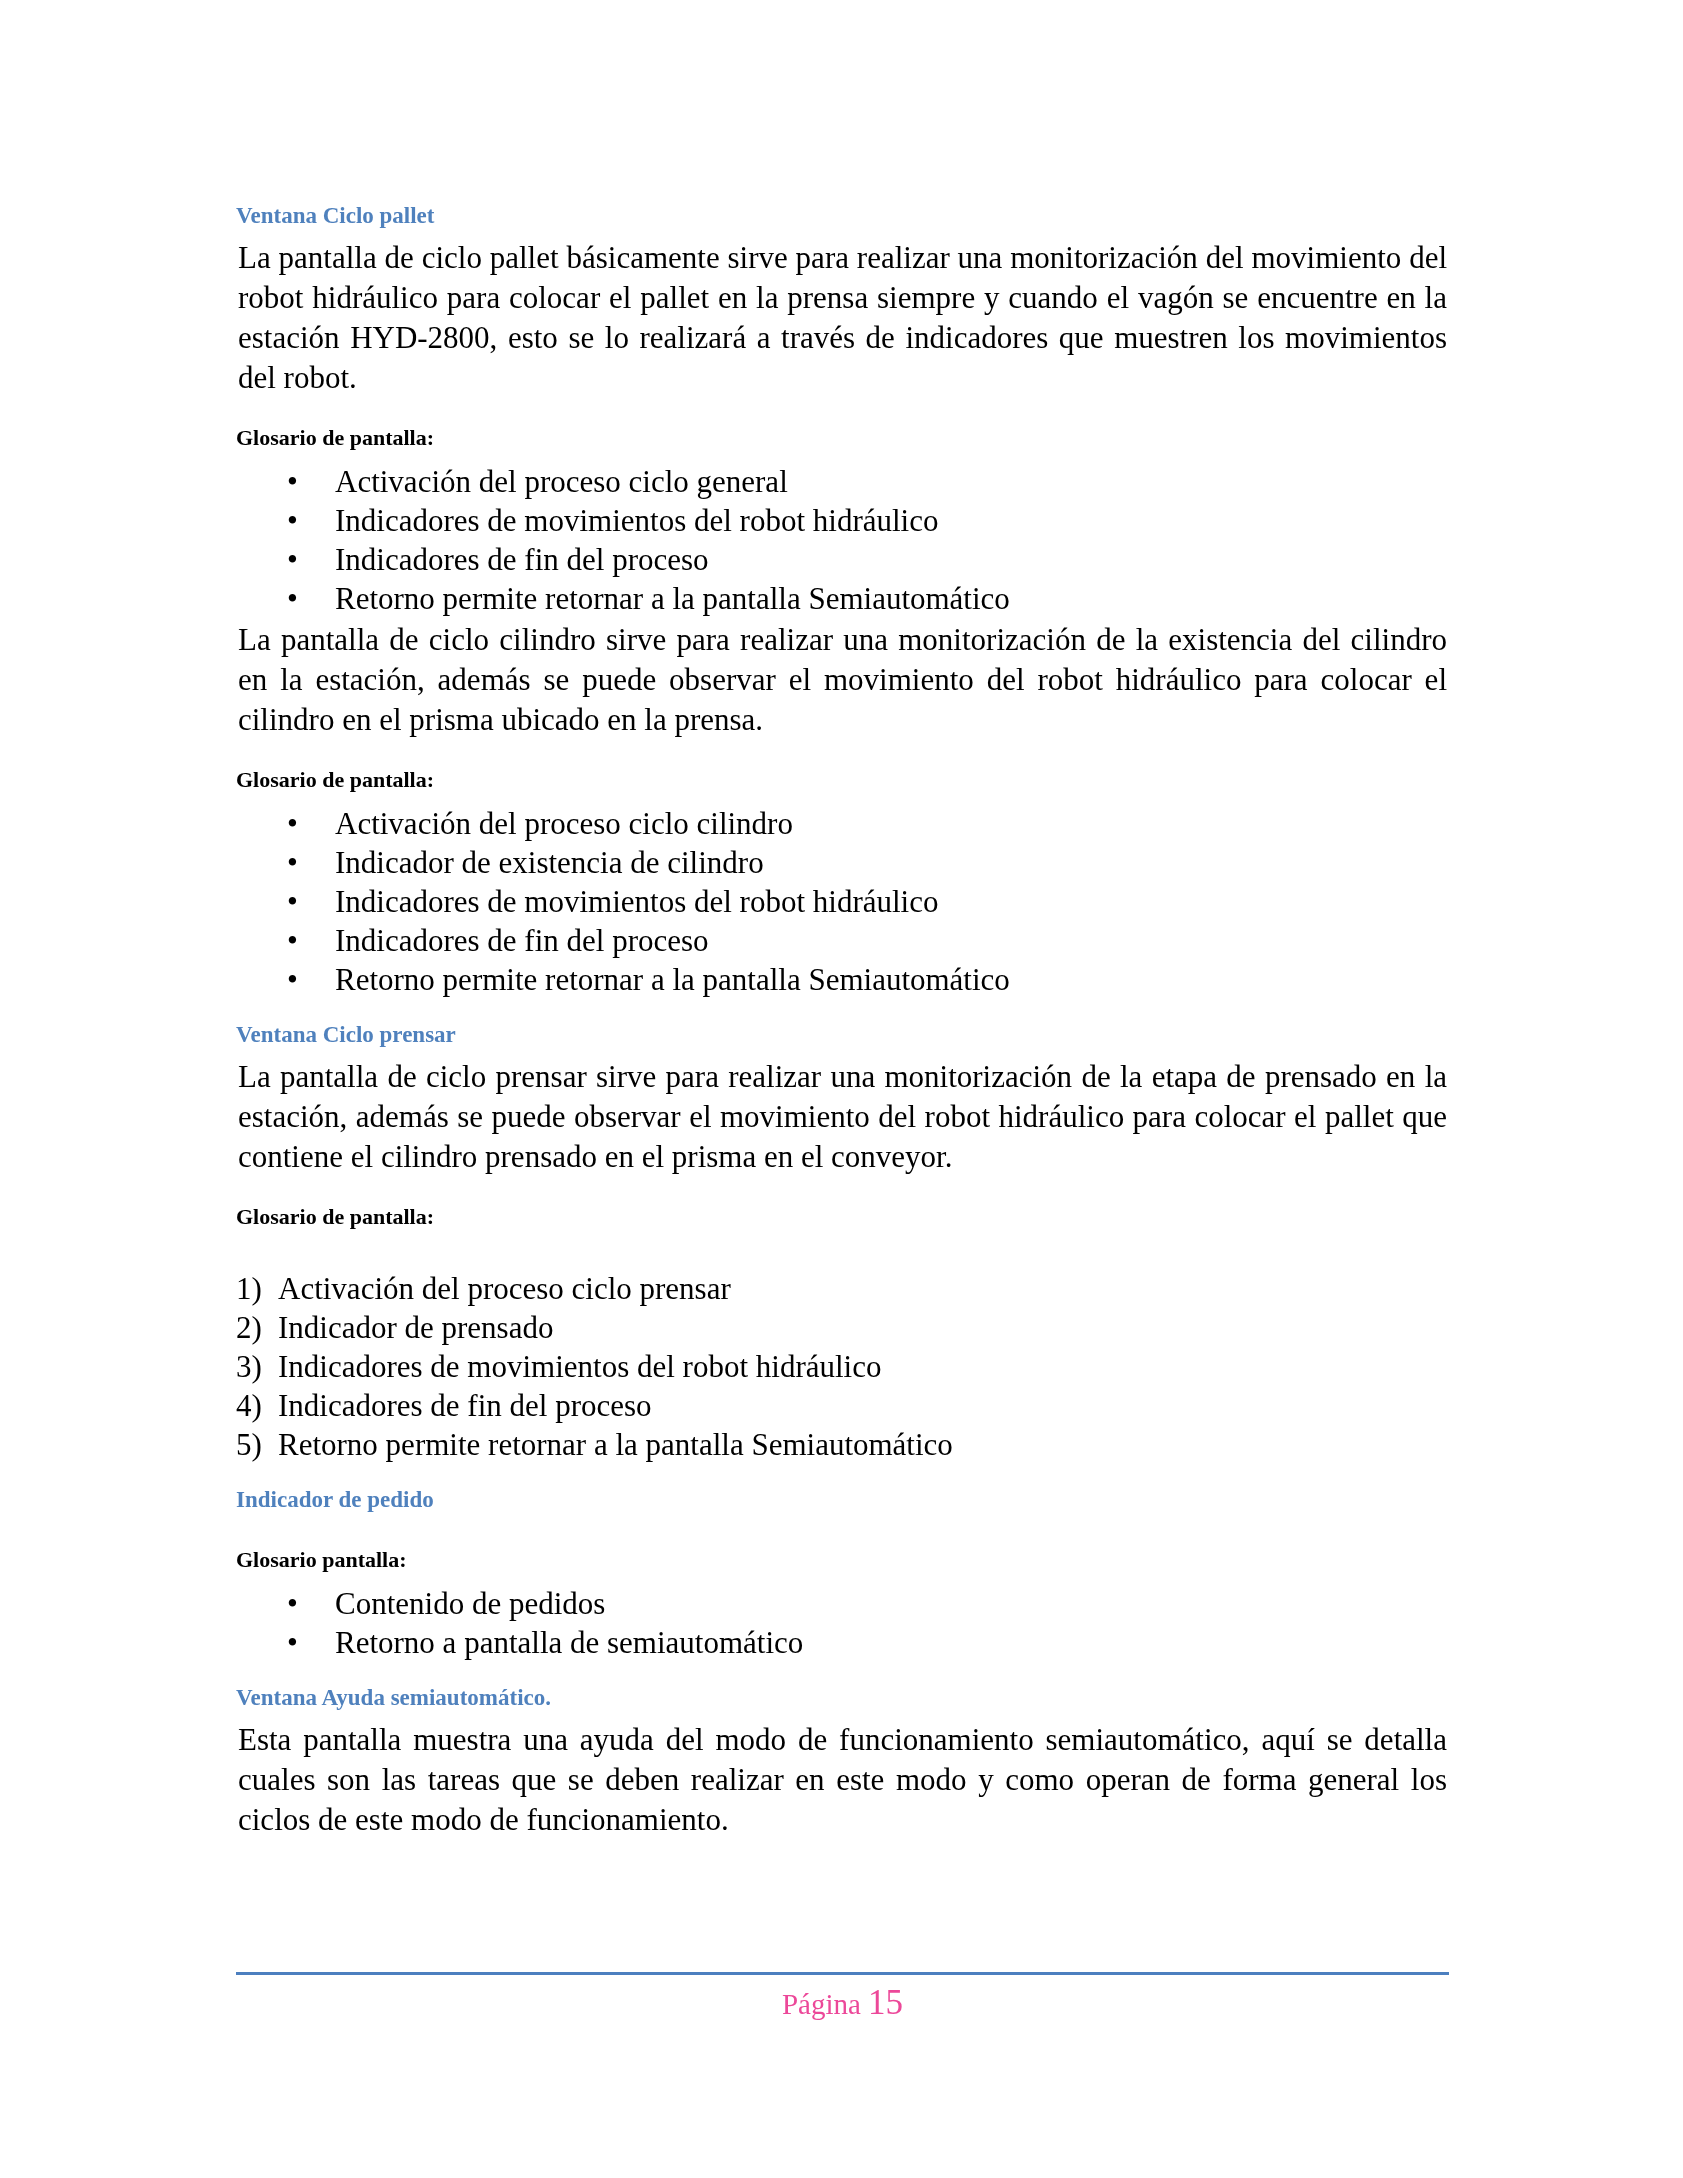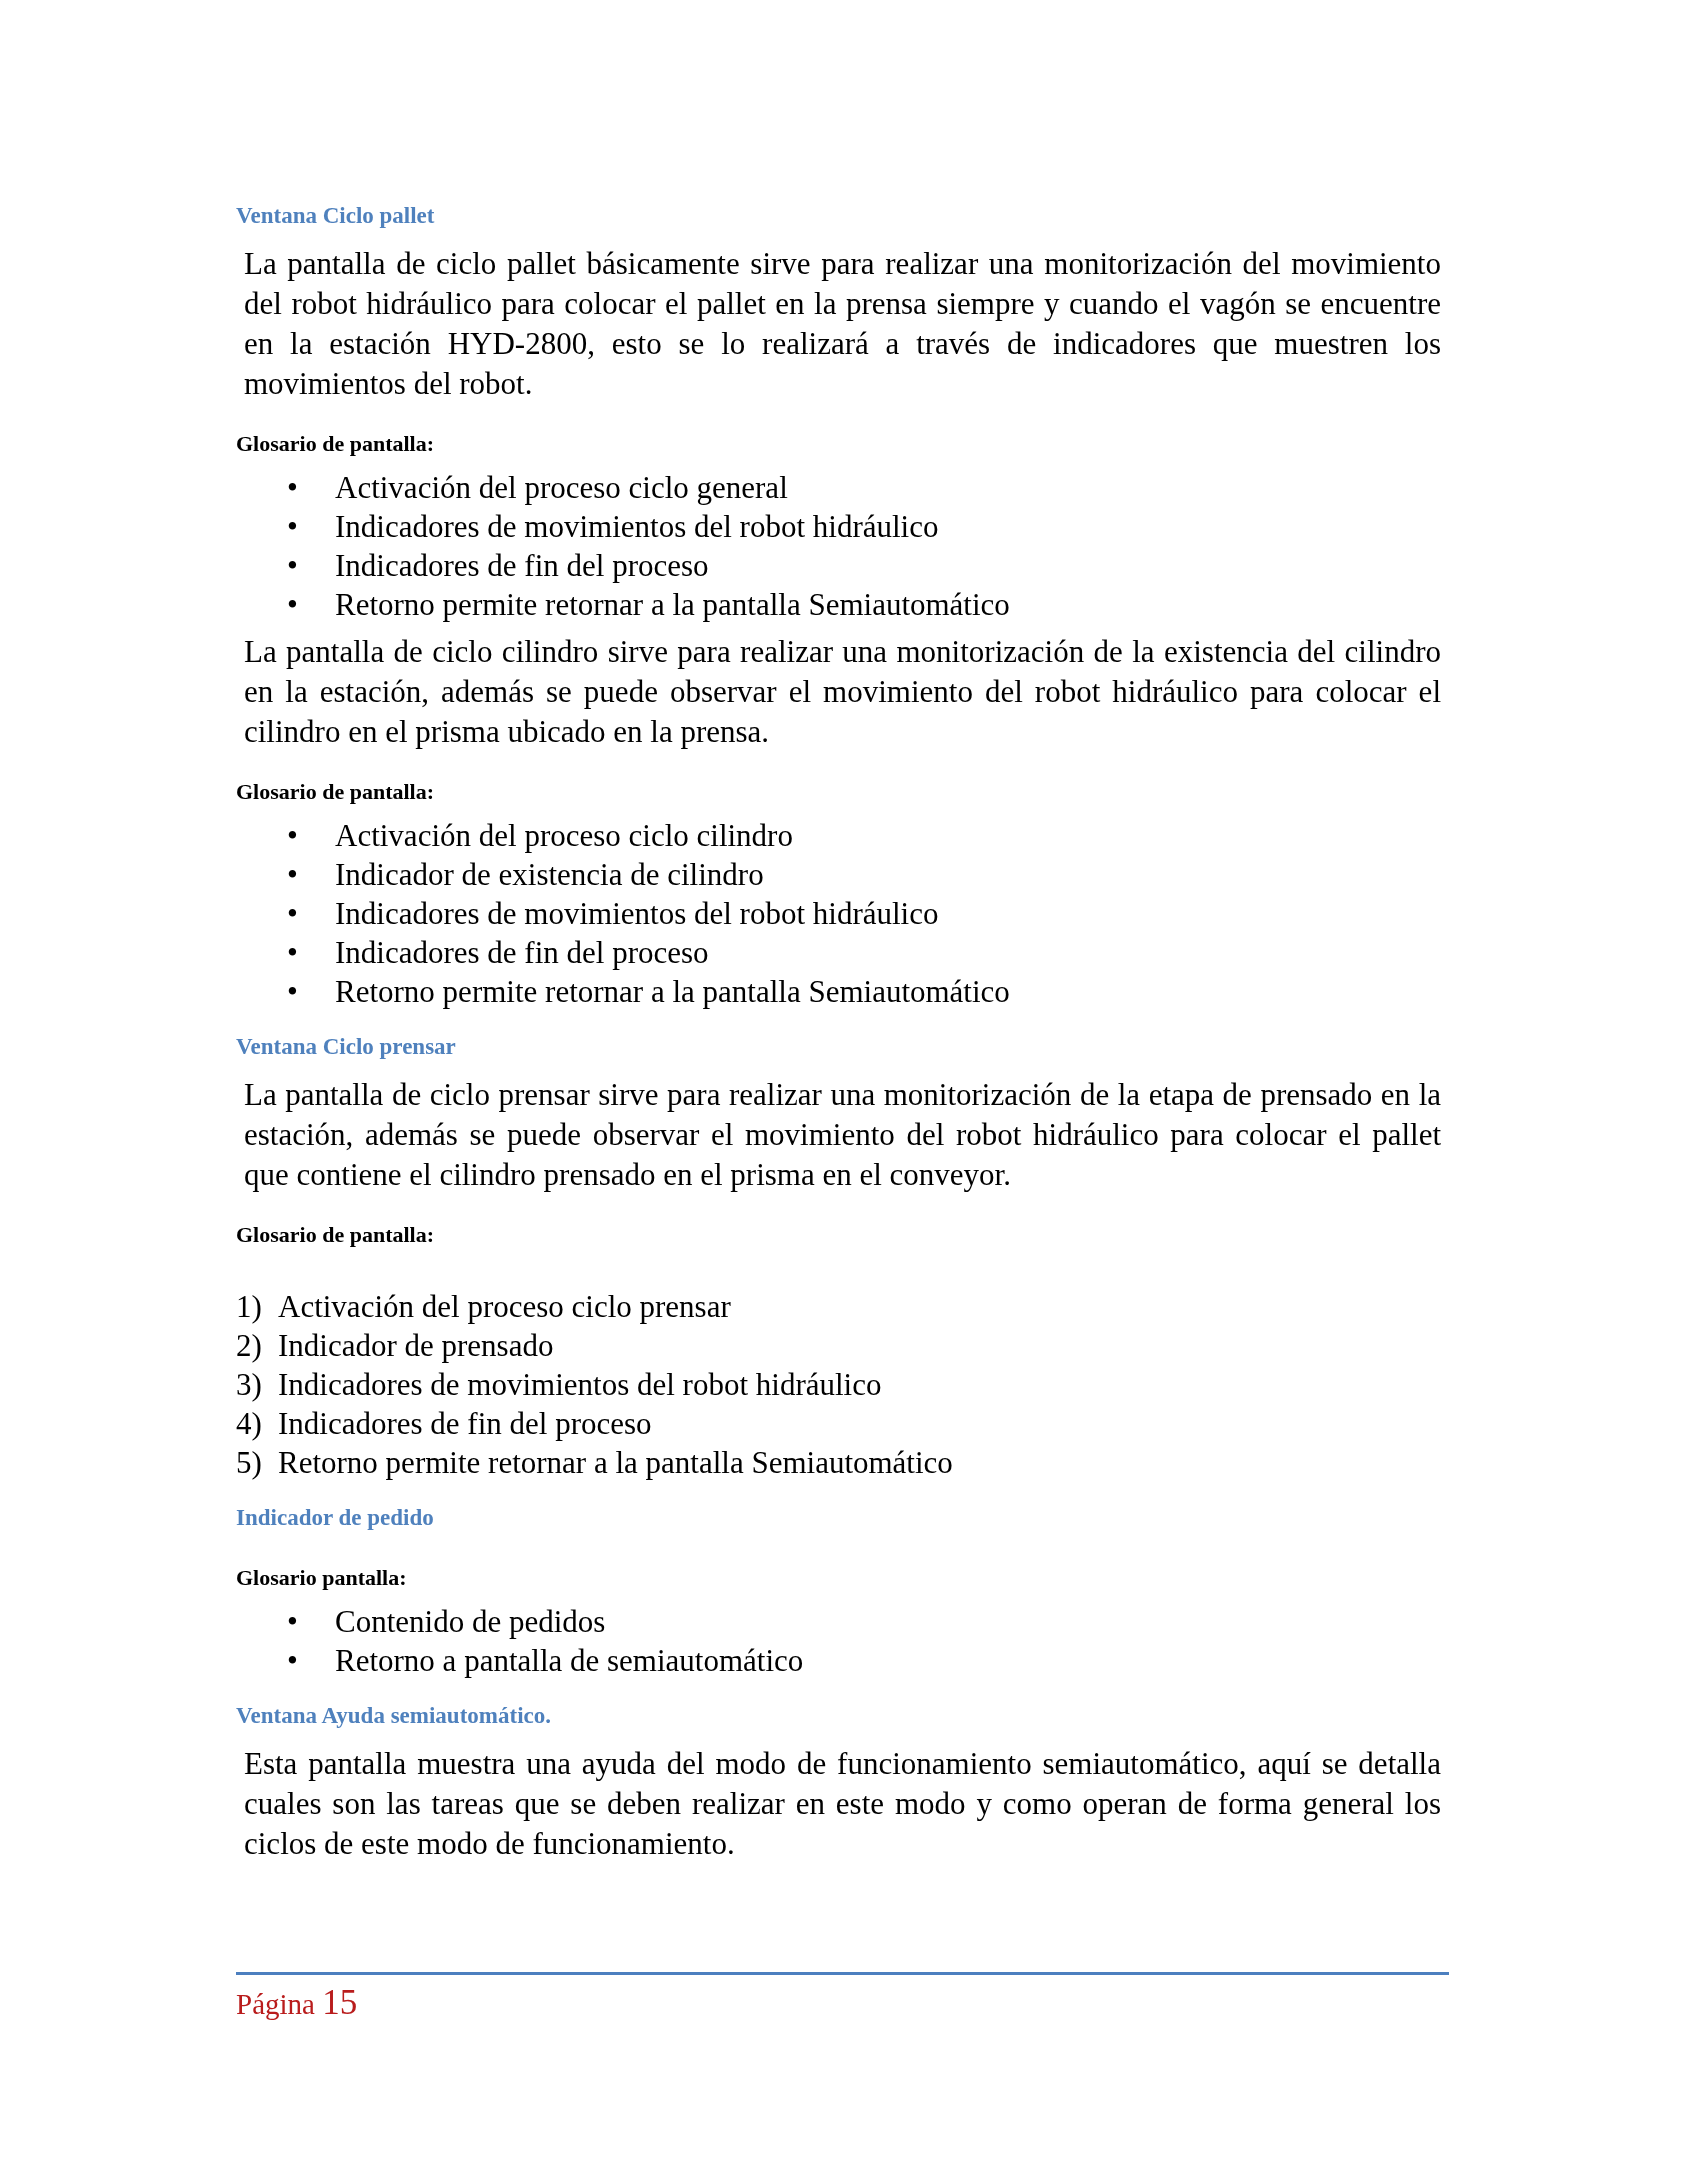--- a/index.html
+++ b/index.html
@@ -10,42 +10,42 @@
   }
   .page{position:absolute;inset:0;padding:196px 234px 0 236px;box-sizing:border-box;}
   section{margin:0;}
   h2{
     font-size:23px;line-height:40px;font-weight:bold;
     color:#4F81BD;margin:16px 0 2px 0;
   }
   section.first h2{margin-top:0;}
   p.para{
     font-size:31px;line-height:40px;text-align:justify;
-    margin:8px;
+    margin:2px;
   }
   p.glossary{
     font-size:22px;line-height:40px;font-weight:bold;
     margin:20px 0 0 0;
   }
   ul.glist{list-style:none;margin:4px 0 0 0;padding:0;}
   ul.glist li{
     position:relative;padding-left:99px;
     font-size:31px;line-height:39px;
   }
   ul.glist li .marker{position:absolute;left:51px;top:0;}
   ol.nlist{list-style:none;margin:32px 0 0 0;padding:0;}
   ol.nlist li{
     position:relative;padding-left:42px;
     font-size:31px;line-height:39px;
   }
   ol.nlist li .marker{position:absolute;left:0;top:0;}
   .footer{position:absolute;left:236px;right:234px;top:1972px;}
   .footer-rule{border-top:3px solid #4C7FBF;height:0;}
   .footer-text{
-    text-align:left;margin-top:10px;color:#b91c1c;
+    text-align:center;margin-top:10px;color:#ec4899;
     font-size:29px;line-height:36px;
   }
   .footer-text .num{font-size:35px;}
 </style>
 </head>
 <body>
 
 <div class="page">
 
   <section class="first">

